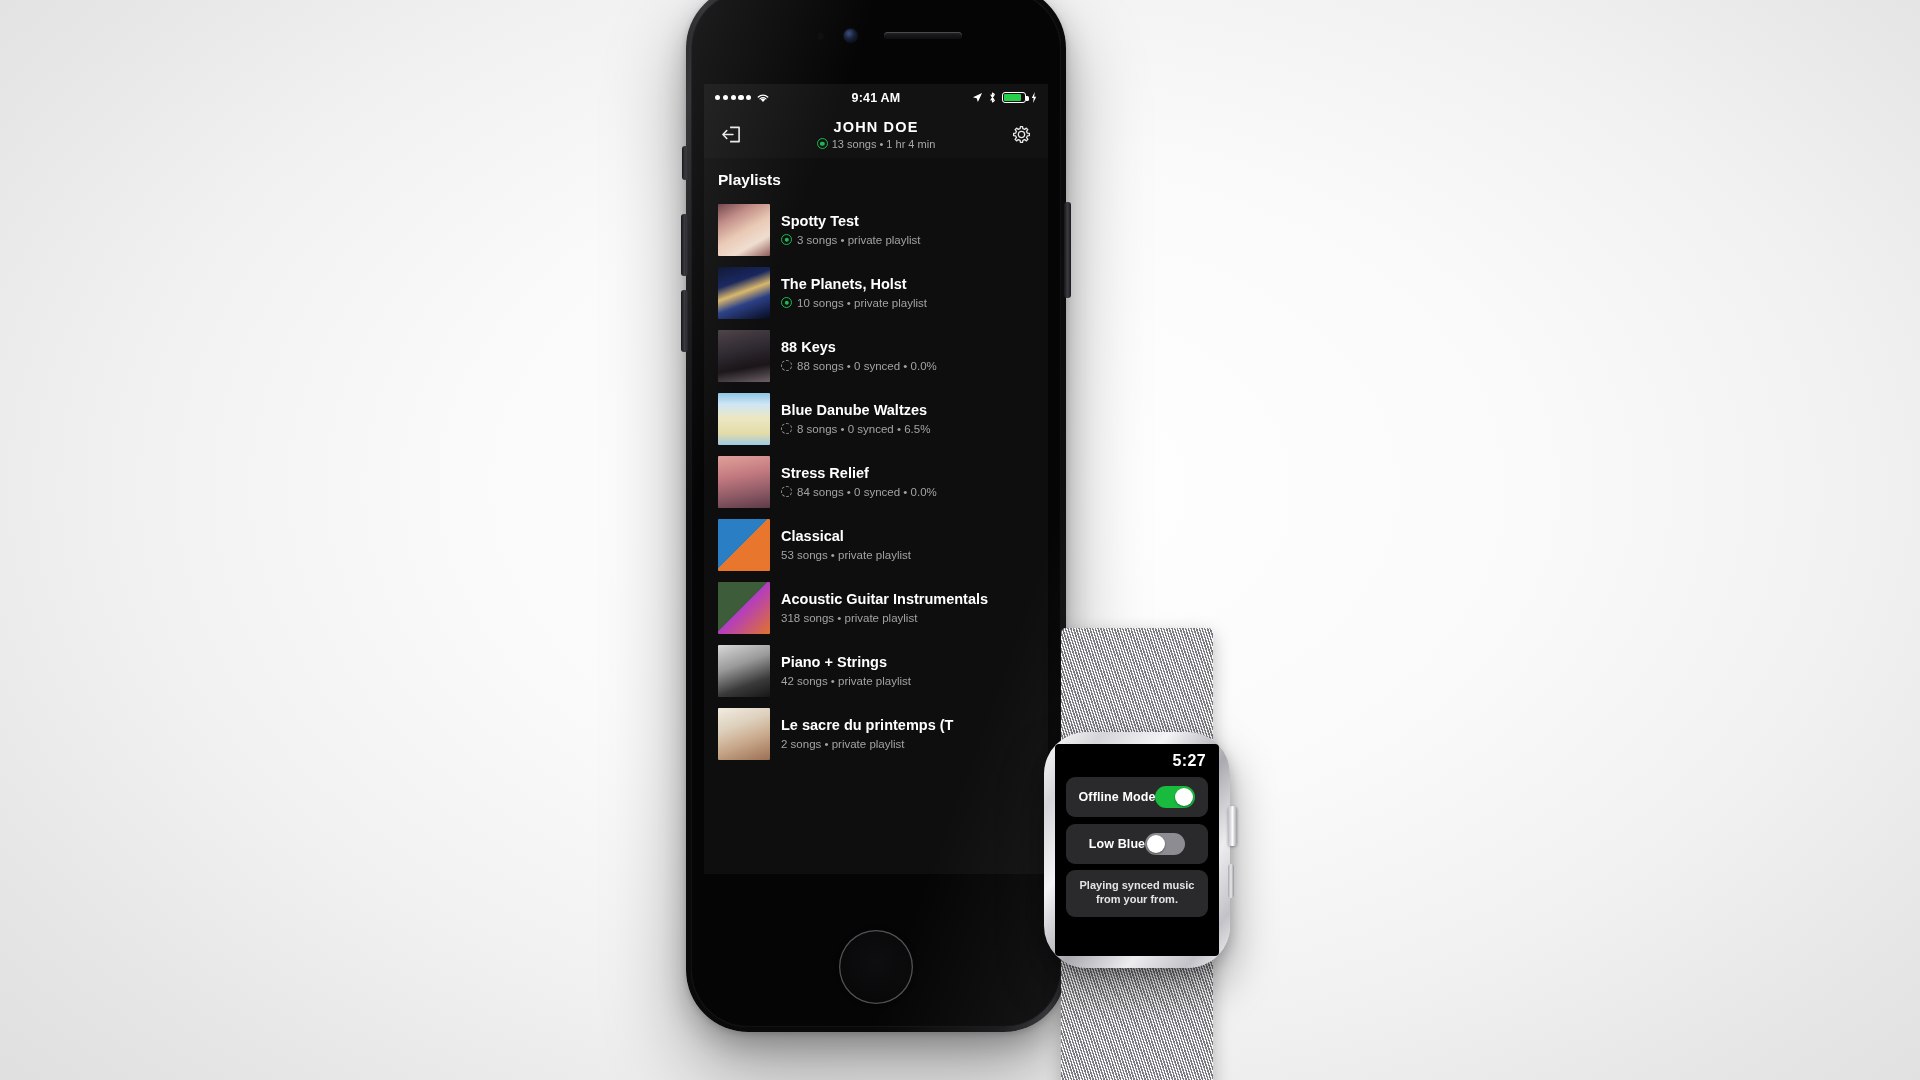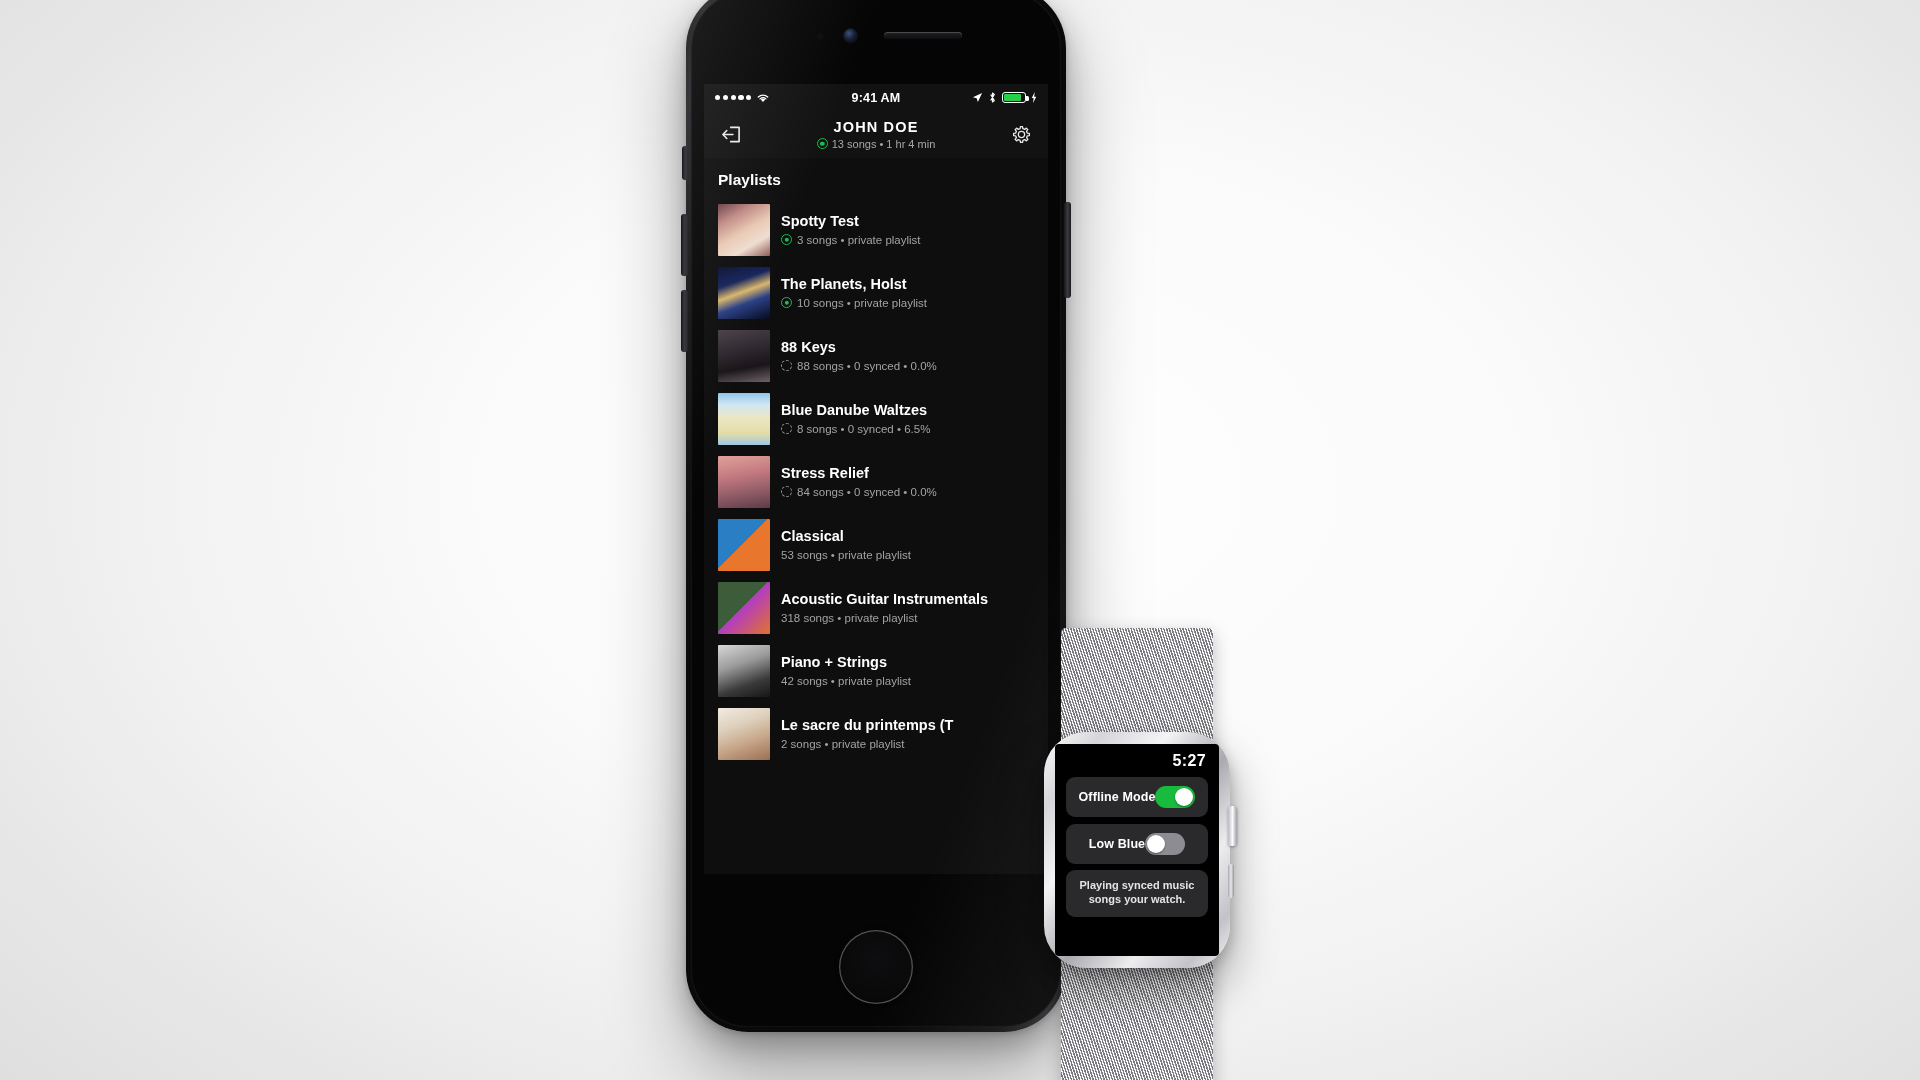--- a/index.html
+++ b/index.html
@@ -306,16 +306,16 @@
           </span>
       </div>
 
       <div class="w-card">
         <span class="w-label">Low Blue</span>
         <span class="w-switch off">
             <i></i>
           </span>
       </div>
 
-      <div class="w-note">Playing synced music songs your watch.</div>
+      <div class="w-note">Playing synced music from your from.</div>
     </div>
   </div>
 </div>
 
 </body></html>

